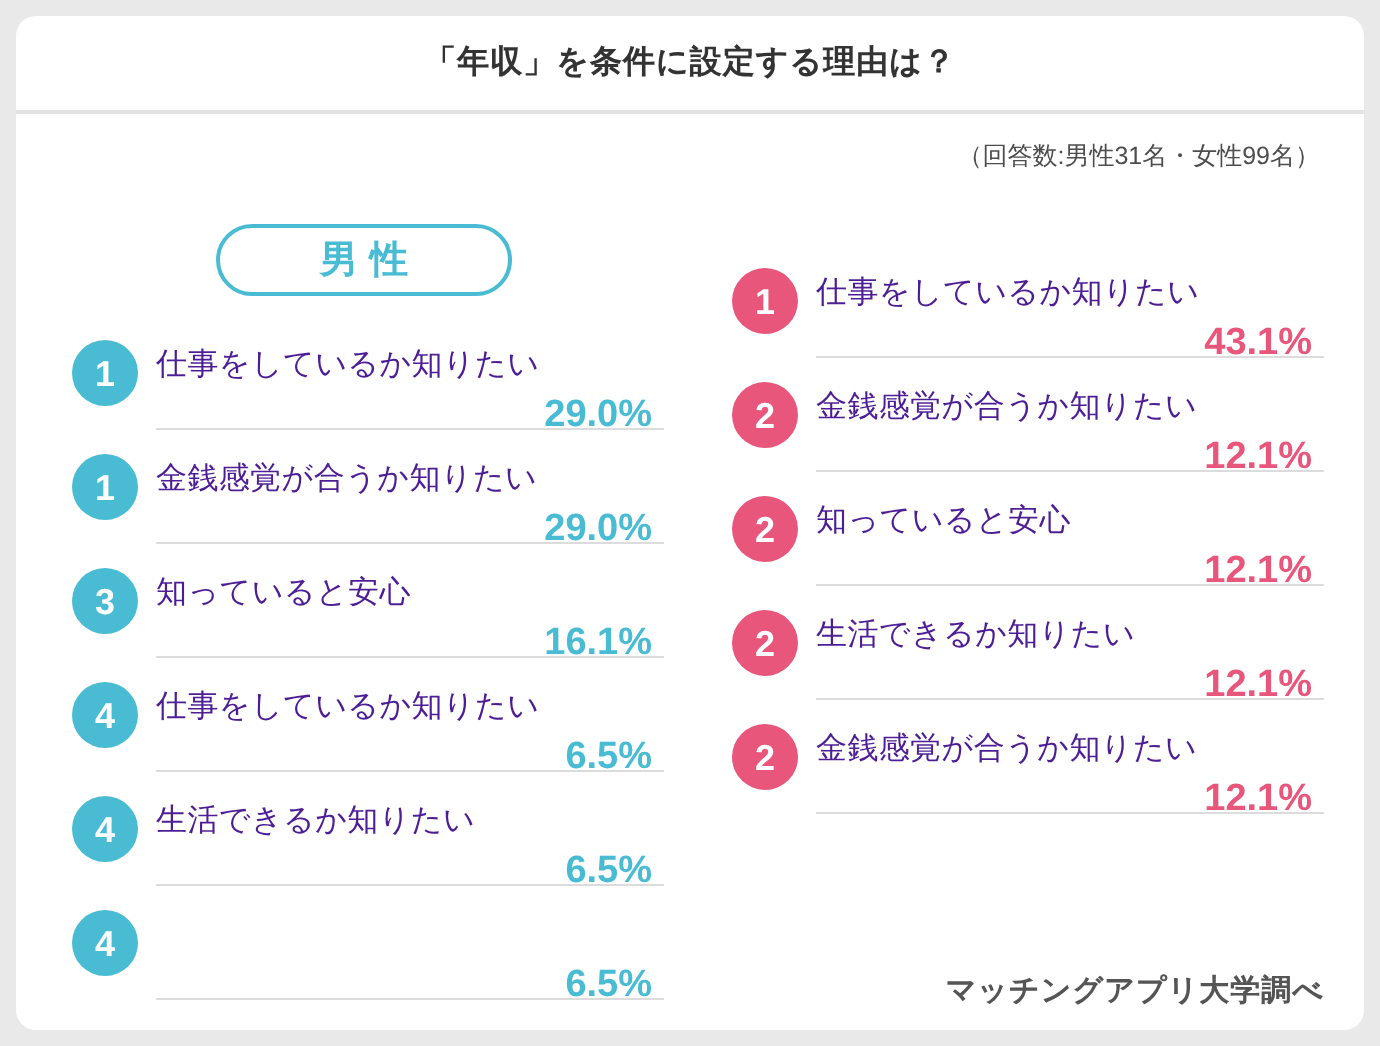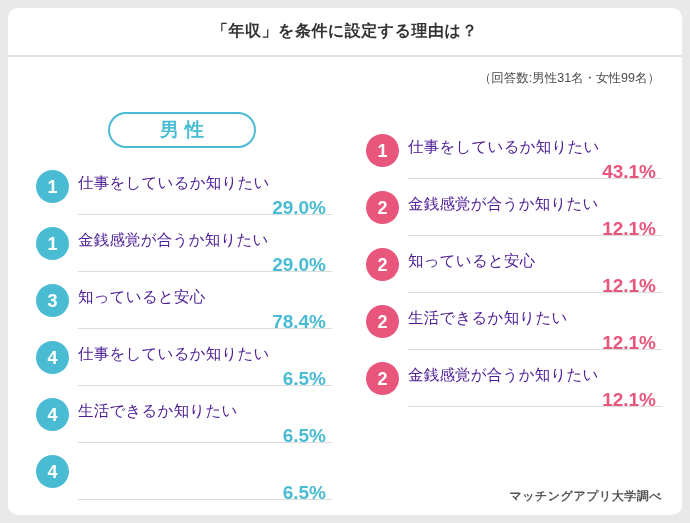--- a/index.html
+++ b/index.html
@@ -128,21 +128,21 @@
     left: 56px;
     right: 10px;
     top: 48px;
     height: 1px;
     background: #dcdcdc;
   }
   .credit {
     position: absolute;
     right: 20px;
     bottom: 10px;
-    font-size: 12px;
+    font-size: 15px;
     font-weight: bold;
     color: #555555;
     letter-spacing: 0.5px;
   }
 </style>
 </head>
 <body>
 
 <div class="card">
 
@@ -166,21 +166,21 @@
       <div class="row">
         <div class="rank rank-male">1</div>
         <div class="label">金銭感覚が合うか知りたい</div>
         <div class="pct pct-male">29.0%</div>
         <div class="underline"></div>
       </div>
 
       <div class="row">
         <div class="rank rank-male">3</div>
         <div class="label">知っていると安心</div>
-        <div class="pct pct-male">78.4%</div>
+        <div class="pct pct-male">16.1%</div>
         <div class="underline"></div>
       </div>
 
       <div class="row">
         <div class="rank rank-male">4</div>
         <div class="label">仕事をしているか知りたい</div>
         <div class="pct pct-male">6.5%</div>
         <div class="underline"></div>
       </div>
 

